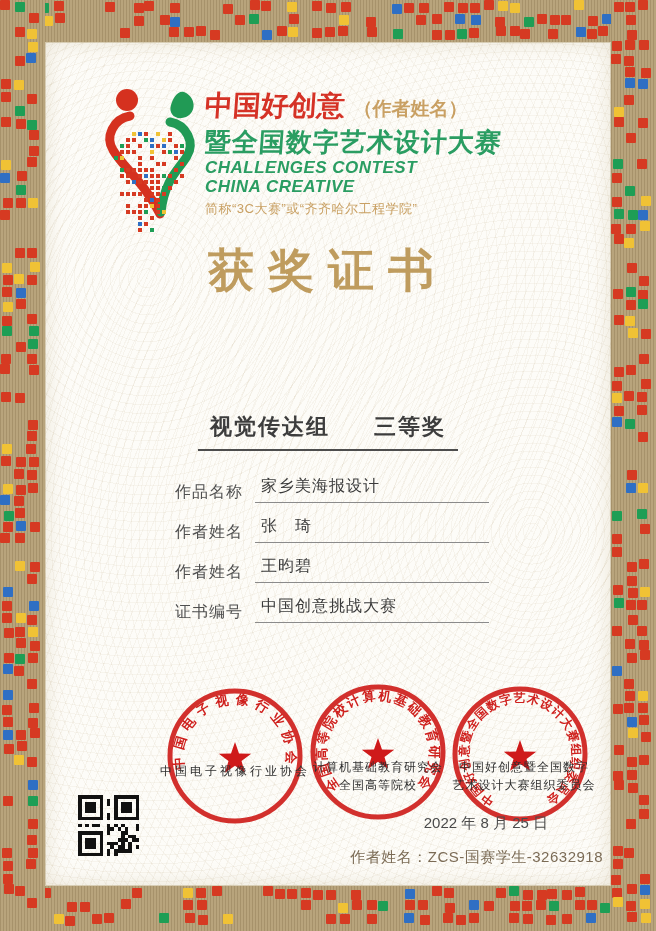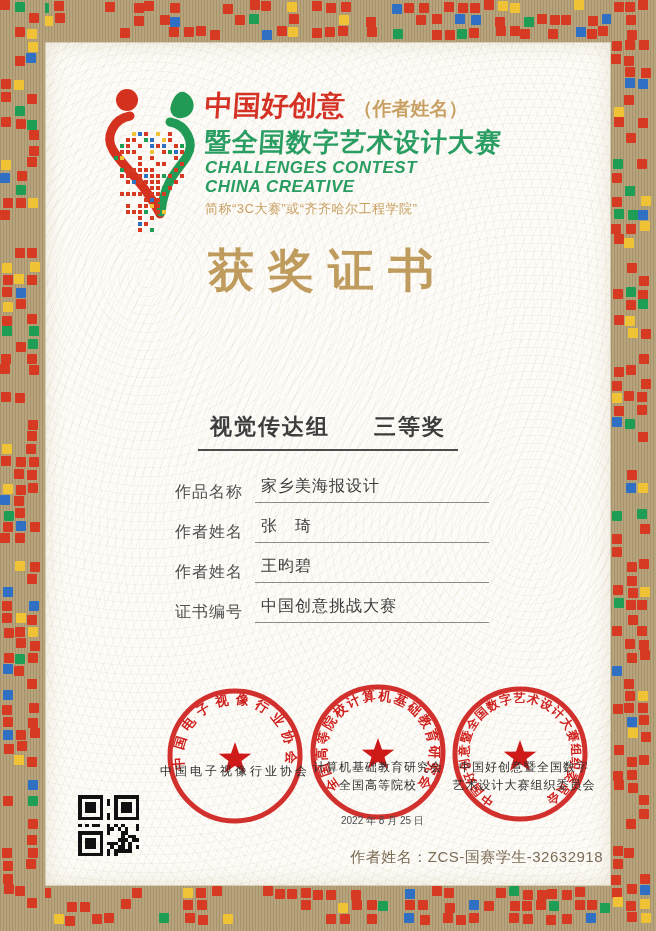--- a/index.html
+++ b/index.html
@@ -56,21 +56,21 @@
   .stamp svg{overflow:visible;}
   .arctext{fill:#cf201d;font-weight:700;font-size:13px;}
   .arc1{letter-spacing:6px;}
   .arc2{letter-spacing:2px;}
   .arc3{letter-spacing:1px;font-size:12px;}
   .stamplabel{position:absolute;width:190px;text-align:center;color:#2f2f2f;font-size:12px;line-height:18px;letter-spacing:1px;}
   .stamplabel.sp{letter-spacing:3px;}
   
   .qr{position:absolute;left:33px;top:753px;width:62px;height:62px;}
   .qr i{position:absolute;background:#111;display:block;}
-  .date{position:absolute;left:296px;top:772px;width:200px;text-align:left;color:#4a4a4a;font-size:10px;}
+  .date{position:absolute;left:303px;top:772px;width:200px;text-align:right;color:#4a4a4a;font-size:15px;}
   .certno{position:absolute;right:8px;top:806px;text-align:right;color:#7b6b55;font-size:15px;letter-spacing:.5px;}
 </style>
 </head>
 <body>
 
 <div class="page">
 
   <div class="strip top">
       <i class="sq" style="left: 0.278733px; top: 2.7434px; background: rgb(214, 58, 34);"></i>
       <i class="sq" style="left: 14.6429px; top: 2.77796px; background: rgb(240, 194, 53);"></i>

